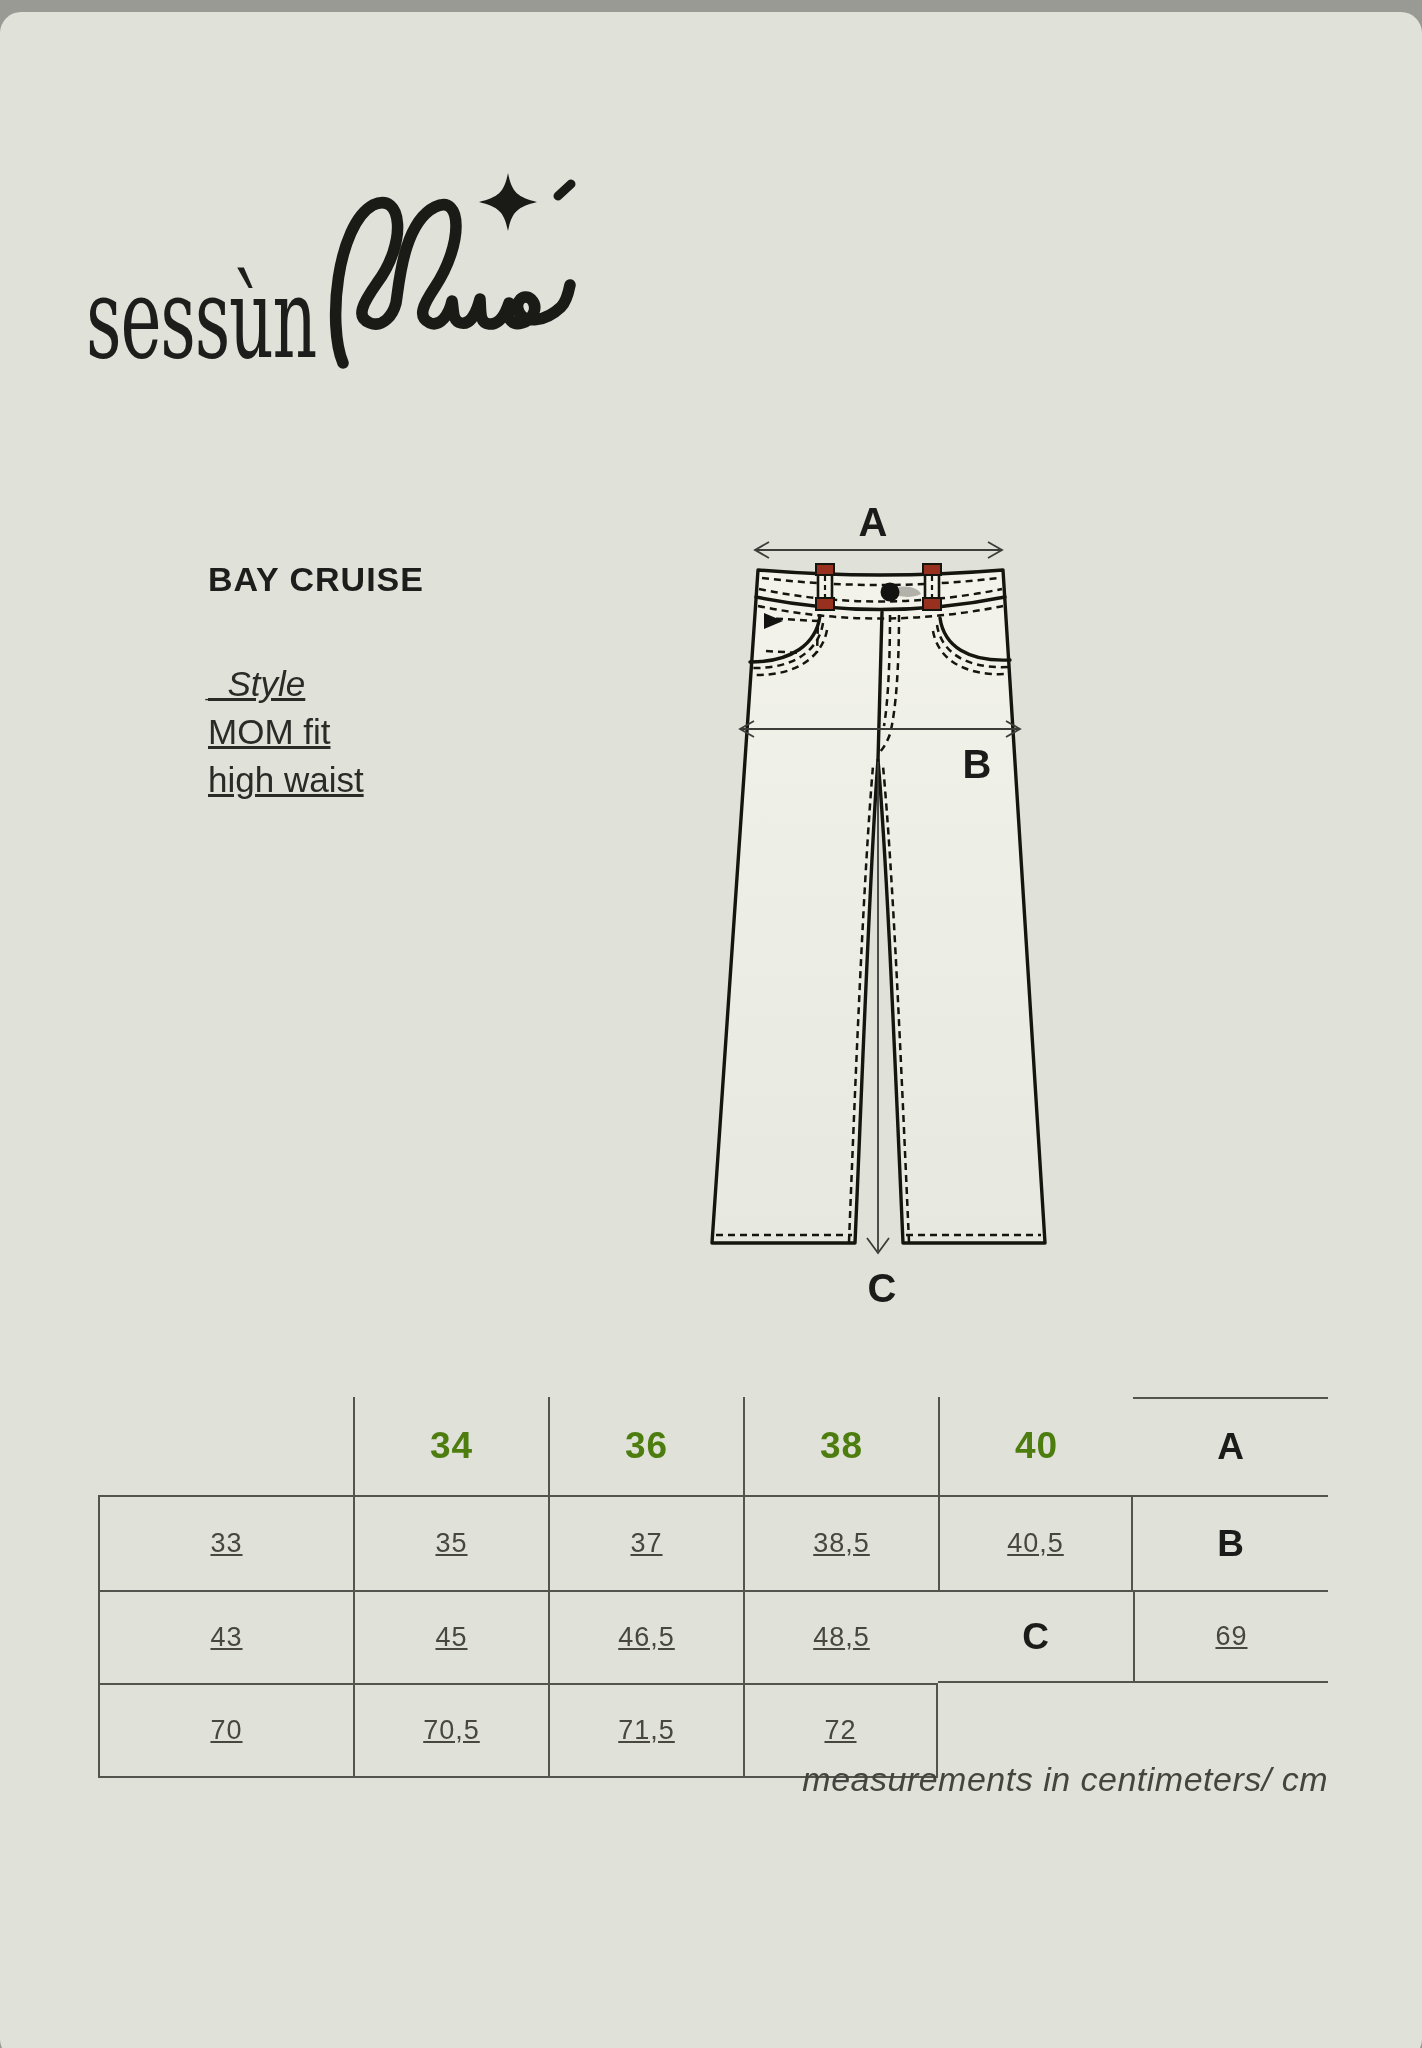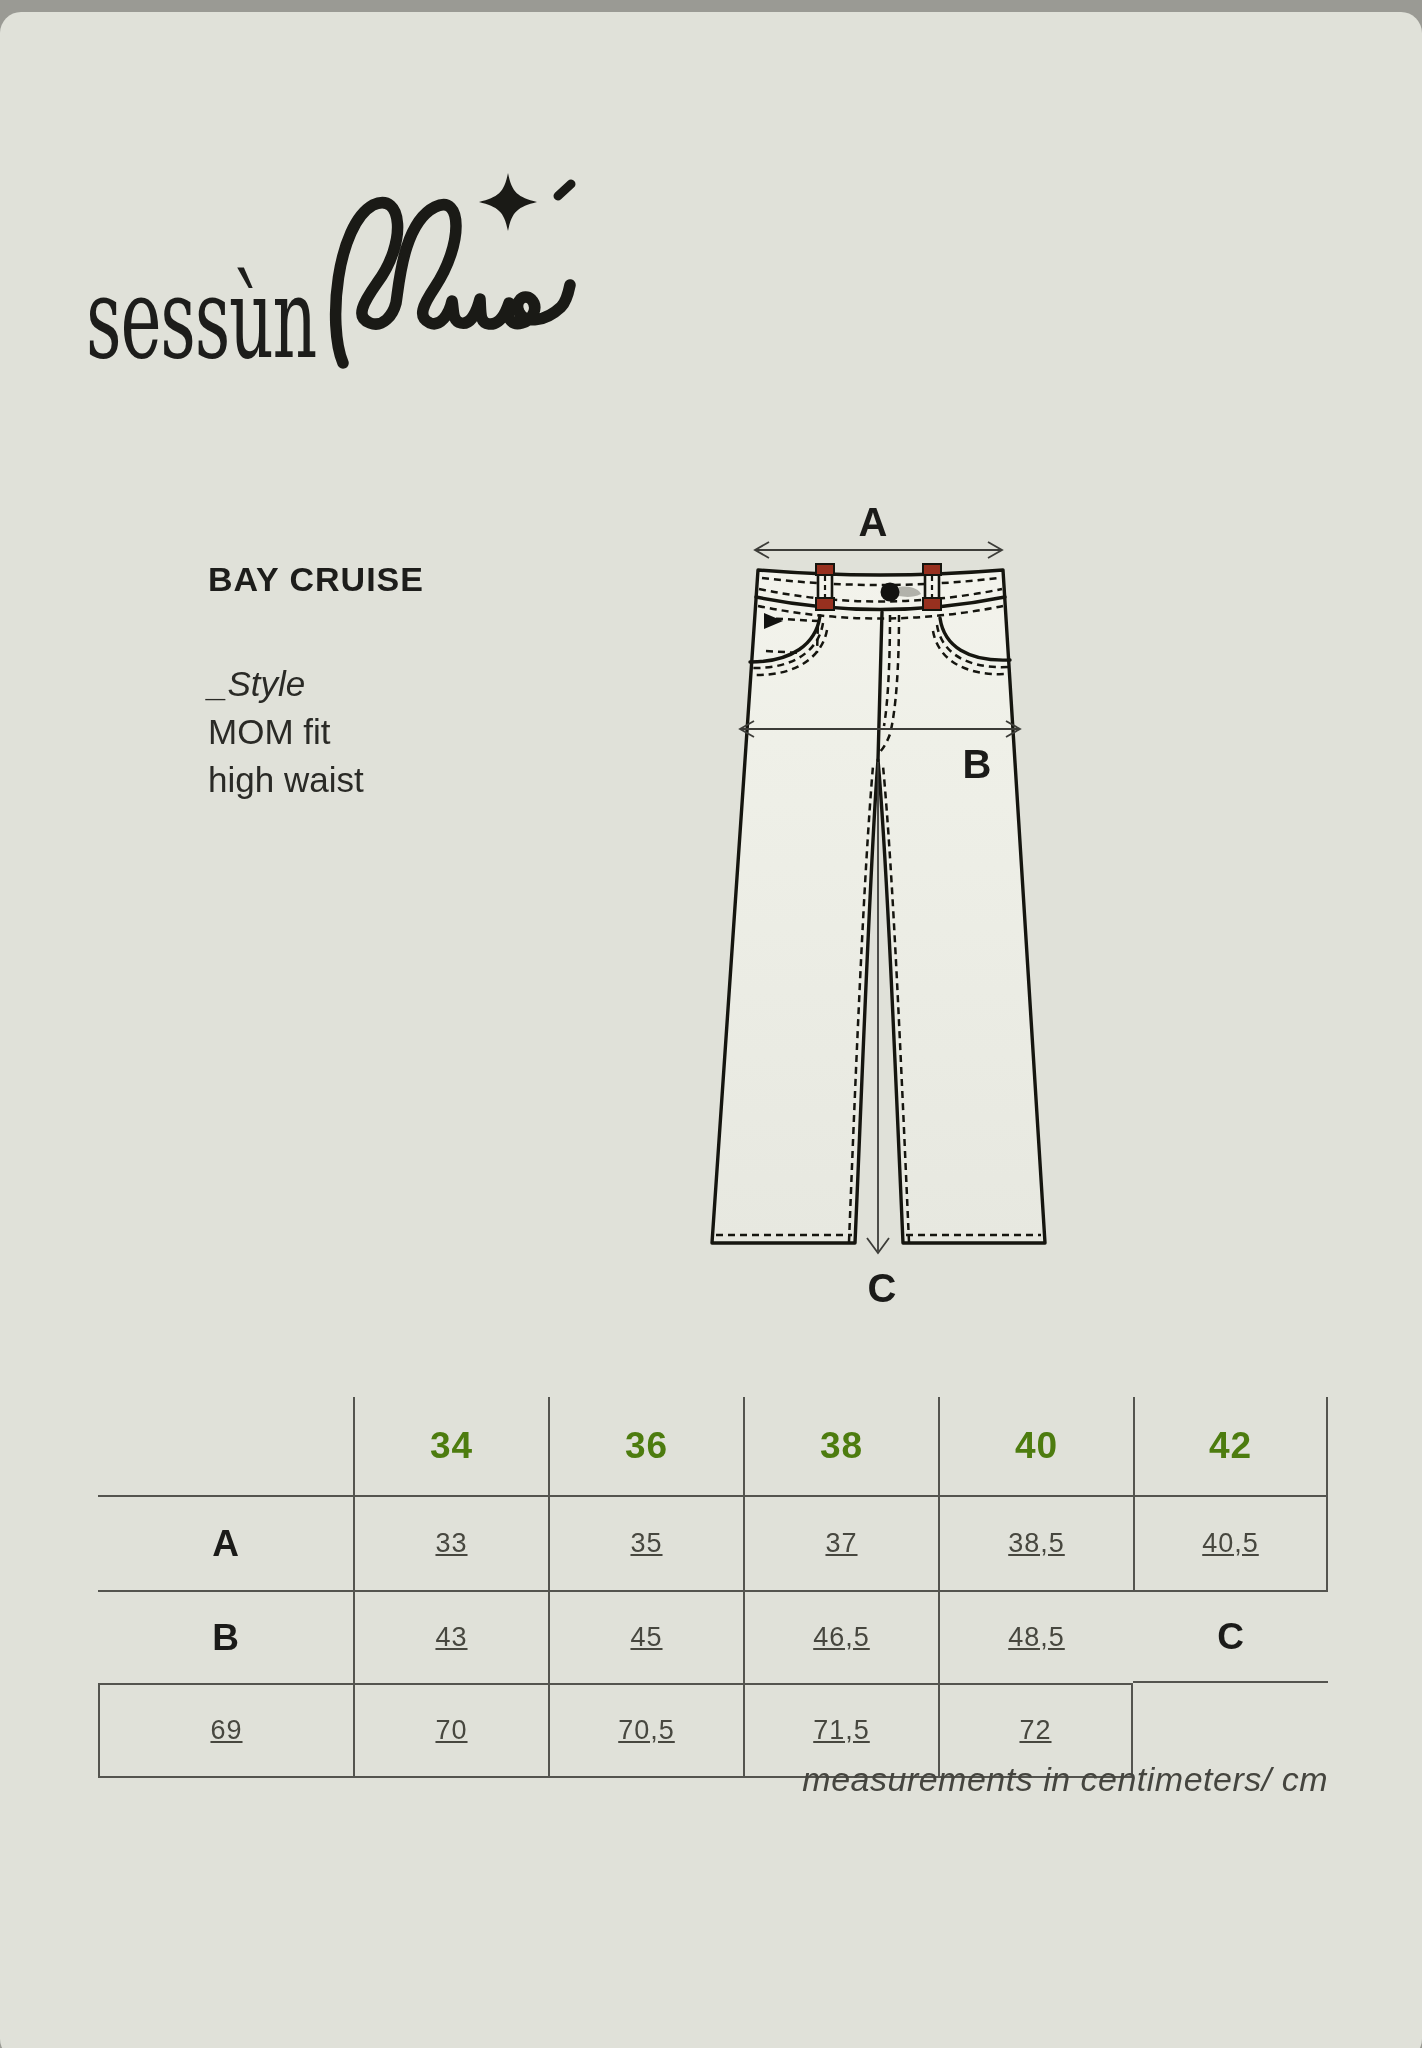--- a/index.html
+++ b/index.html
@@ -17,21 +17,21 @@
     color:var(--ink); letter-spacing:-2px;
     transform:scaleX(0.62); transform-origin:left top; white-space:nowrap;
   }
   .script-svg{position:absolute; left:325px; top:153px;}
 
   
   .product-title{
     position:absolute; left:208px; top:548px;
     font-size:34px; font-weight:bold; letter-spacing:1px; color:var(--ink);
   }
-  .style-block{position:absolute; left:208px; top:648px; font-size:35px; color:#2a2a26; line-height:48px;}
+  .style-block{position:absolute; left:208px; top:648px; font-size:35px; color:#2a2a26; line-height:48px;text-decoration:underline;}
   .style-heading{font-style:italic;}
 
   
   .jeans-svg{position:absolute; left:690px; top:490px;}
   .outline{fill:none; stroke:#15150f; stroke-width:3.4; stroke-linecap:round; stroke-linejoin:round;}
   .stitch{fill:none; stroke:#15150f; stroke-width:2.5; stroke-dasharray:7 5; stroke-linecap:butt;}
   .stitch-fine{fill:none; stroke:#15150f; stroke-width:2.2; stroke-dasharray:5 4;}
   .measure{fill:none; stroke:#3c3c38; stroke-width:1.8;}
   .measure-label{font-family:"Liberation Sans", sans-serif; font-size:40px; font-weight:bold; fill:#1b1b19;}
 
@@ -167,21 +167,20 @@
     <text class="measure-label" x="192" y="800" text-anchor="middle">C</text>
   </svg>
 
   <div class="size-table">
 
     <div class="cell"></div>
     <div class="cell v head-cell">34</div>
     <div class="cell v head-cell">36</div>
     <div class="cell v head-cell">38</div>
     <div class="cell v head-cell">40</div>
-    <div class="cell v last-col head-cell">42</div>
 
     <div class="cell h row-label">A</div>
     <div class="cell v h value-cell">33</div>
     <div class="cell v h value-cell">35</div>
     <div class="cell v h value-cell">37</div>
     <div class="cell v h value-cell">38,5</div>
     <div class="cell v h last-col value-cell">40,5</div>
 
     <div class="cell h row-label">B</div>
     <div class="cell v h value-cell">43</div>

